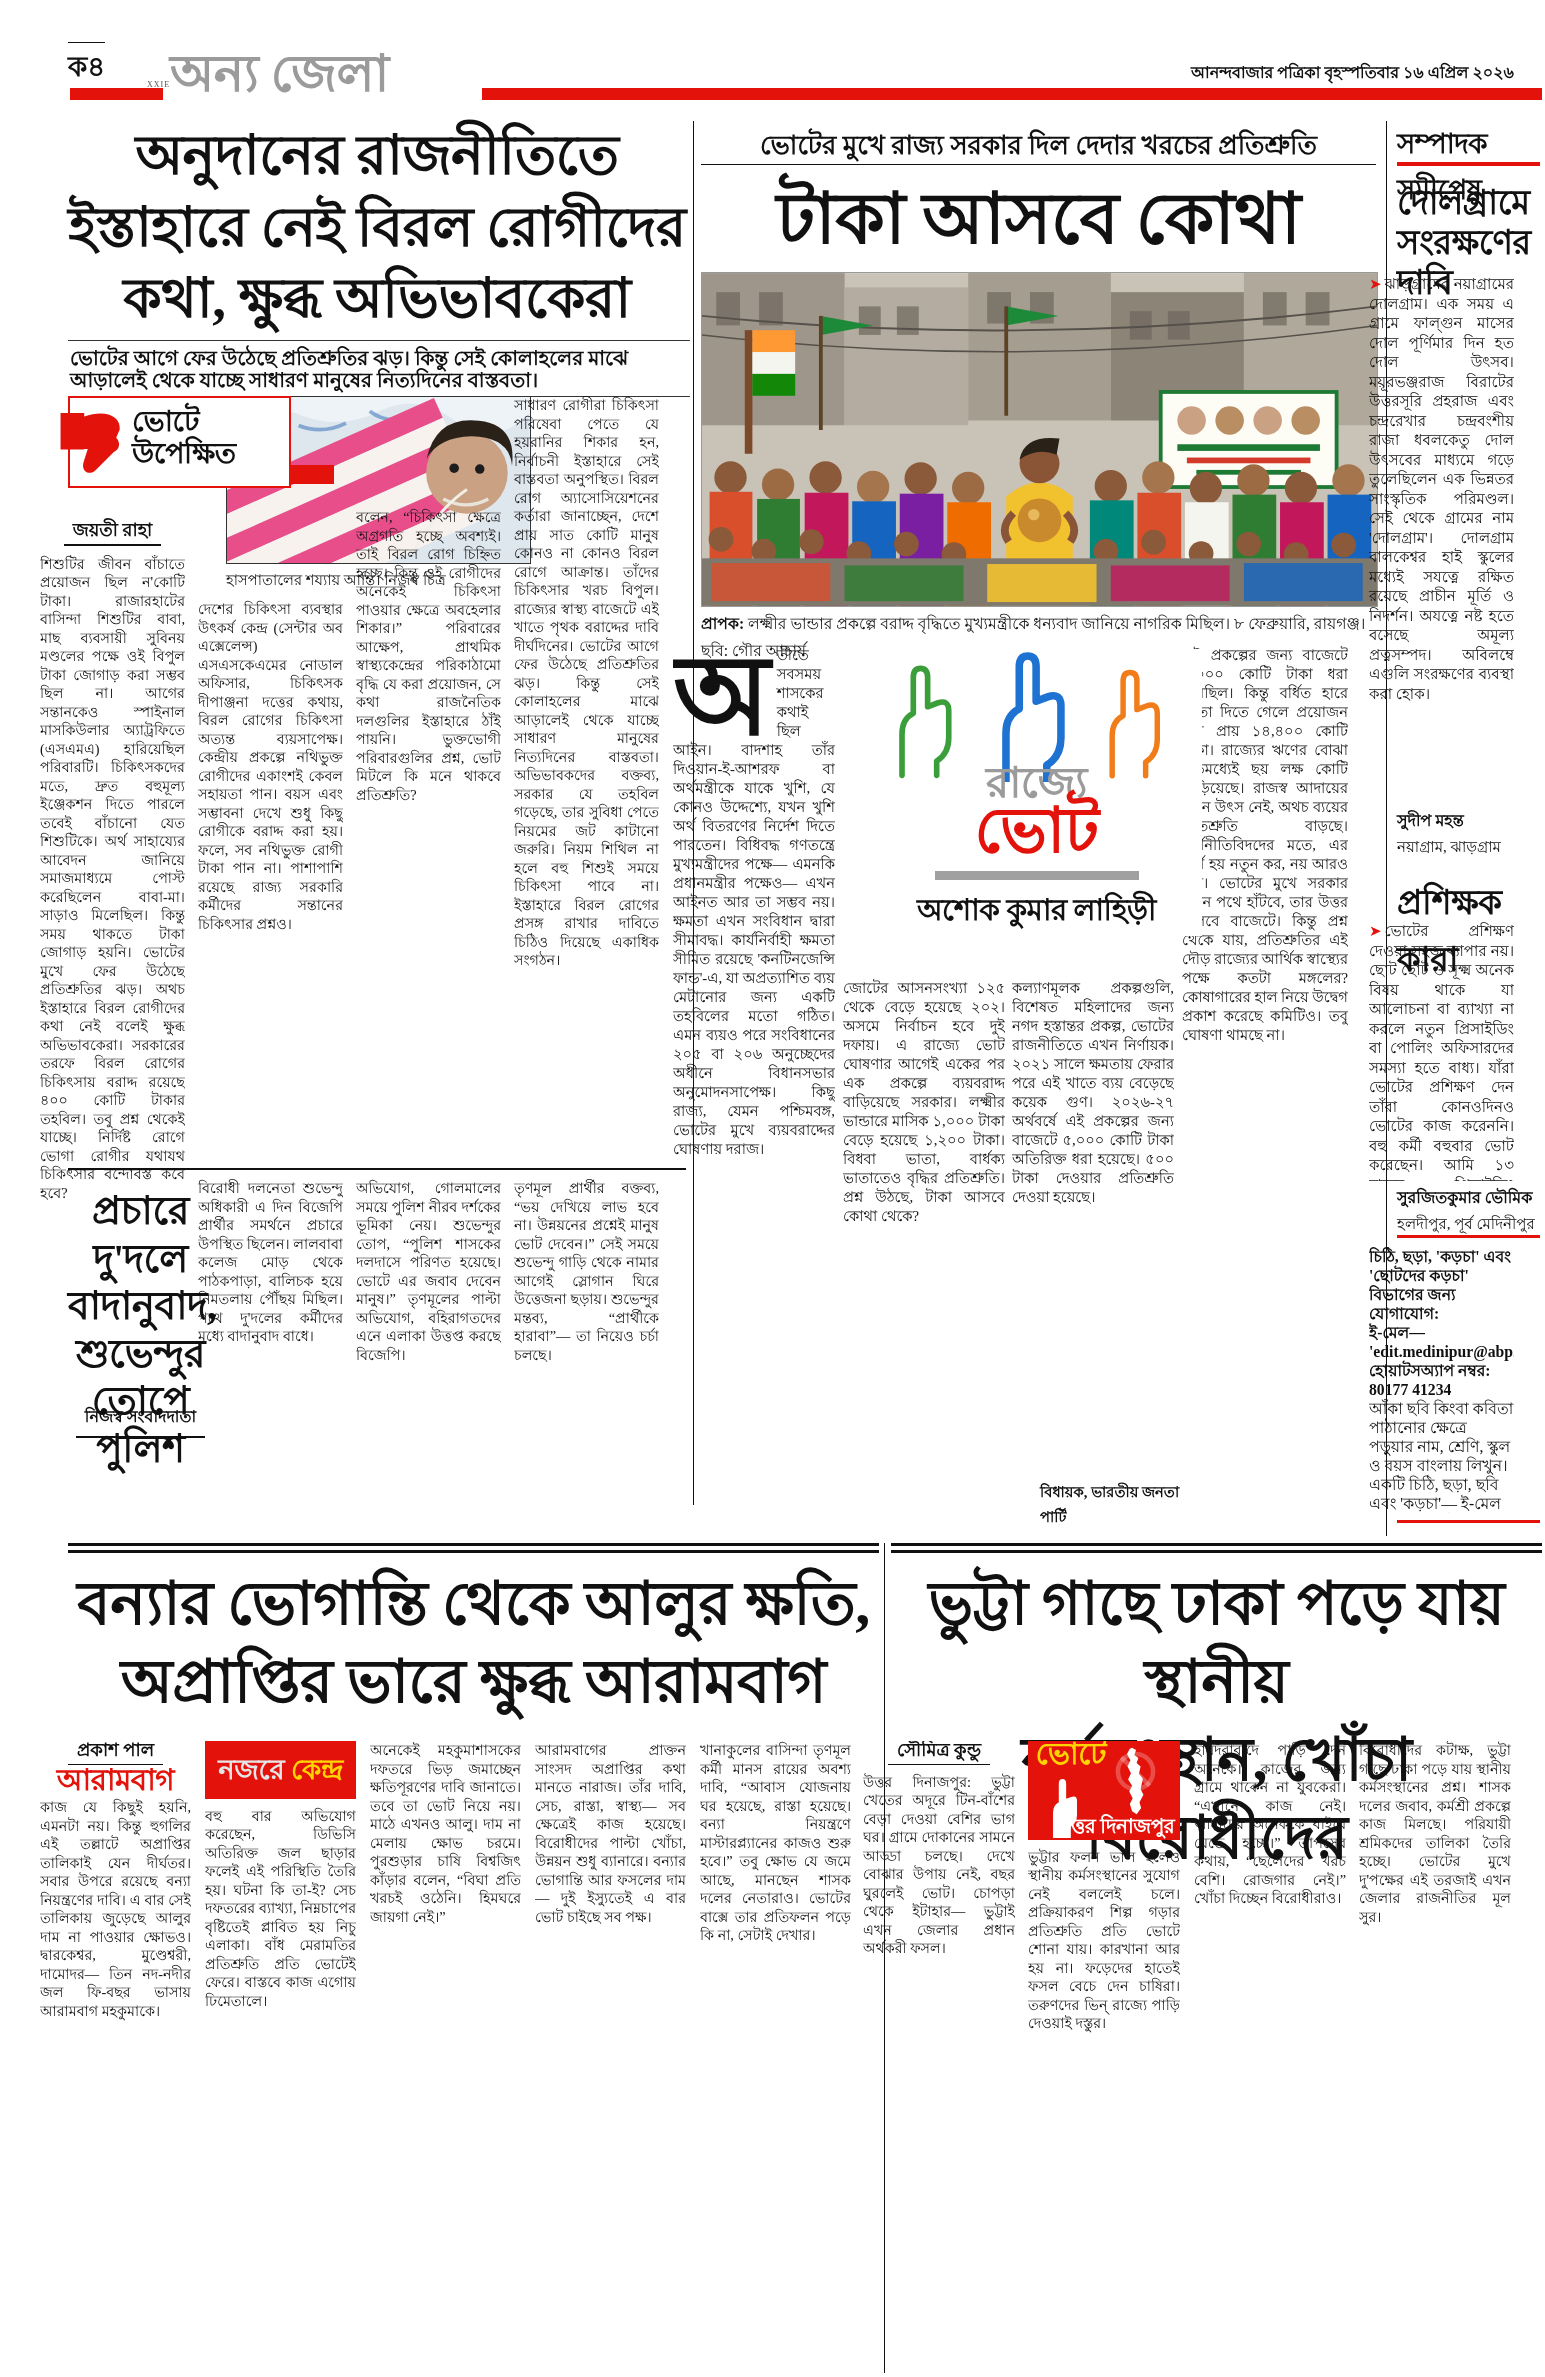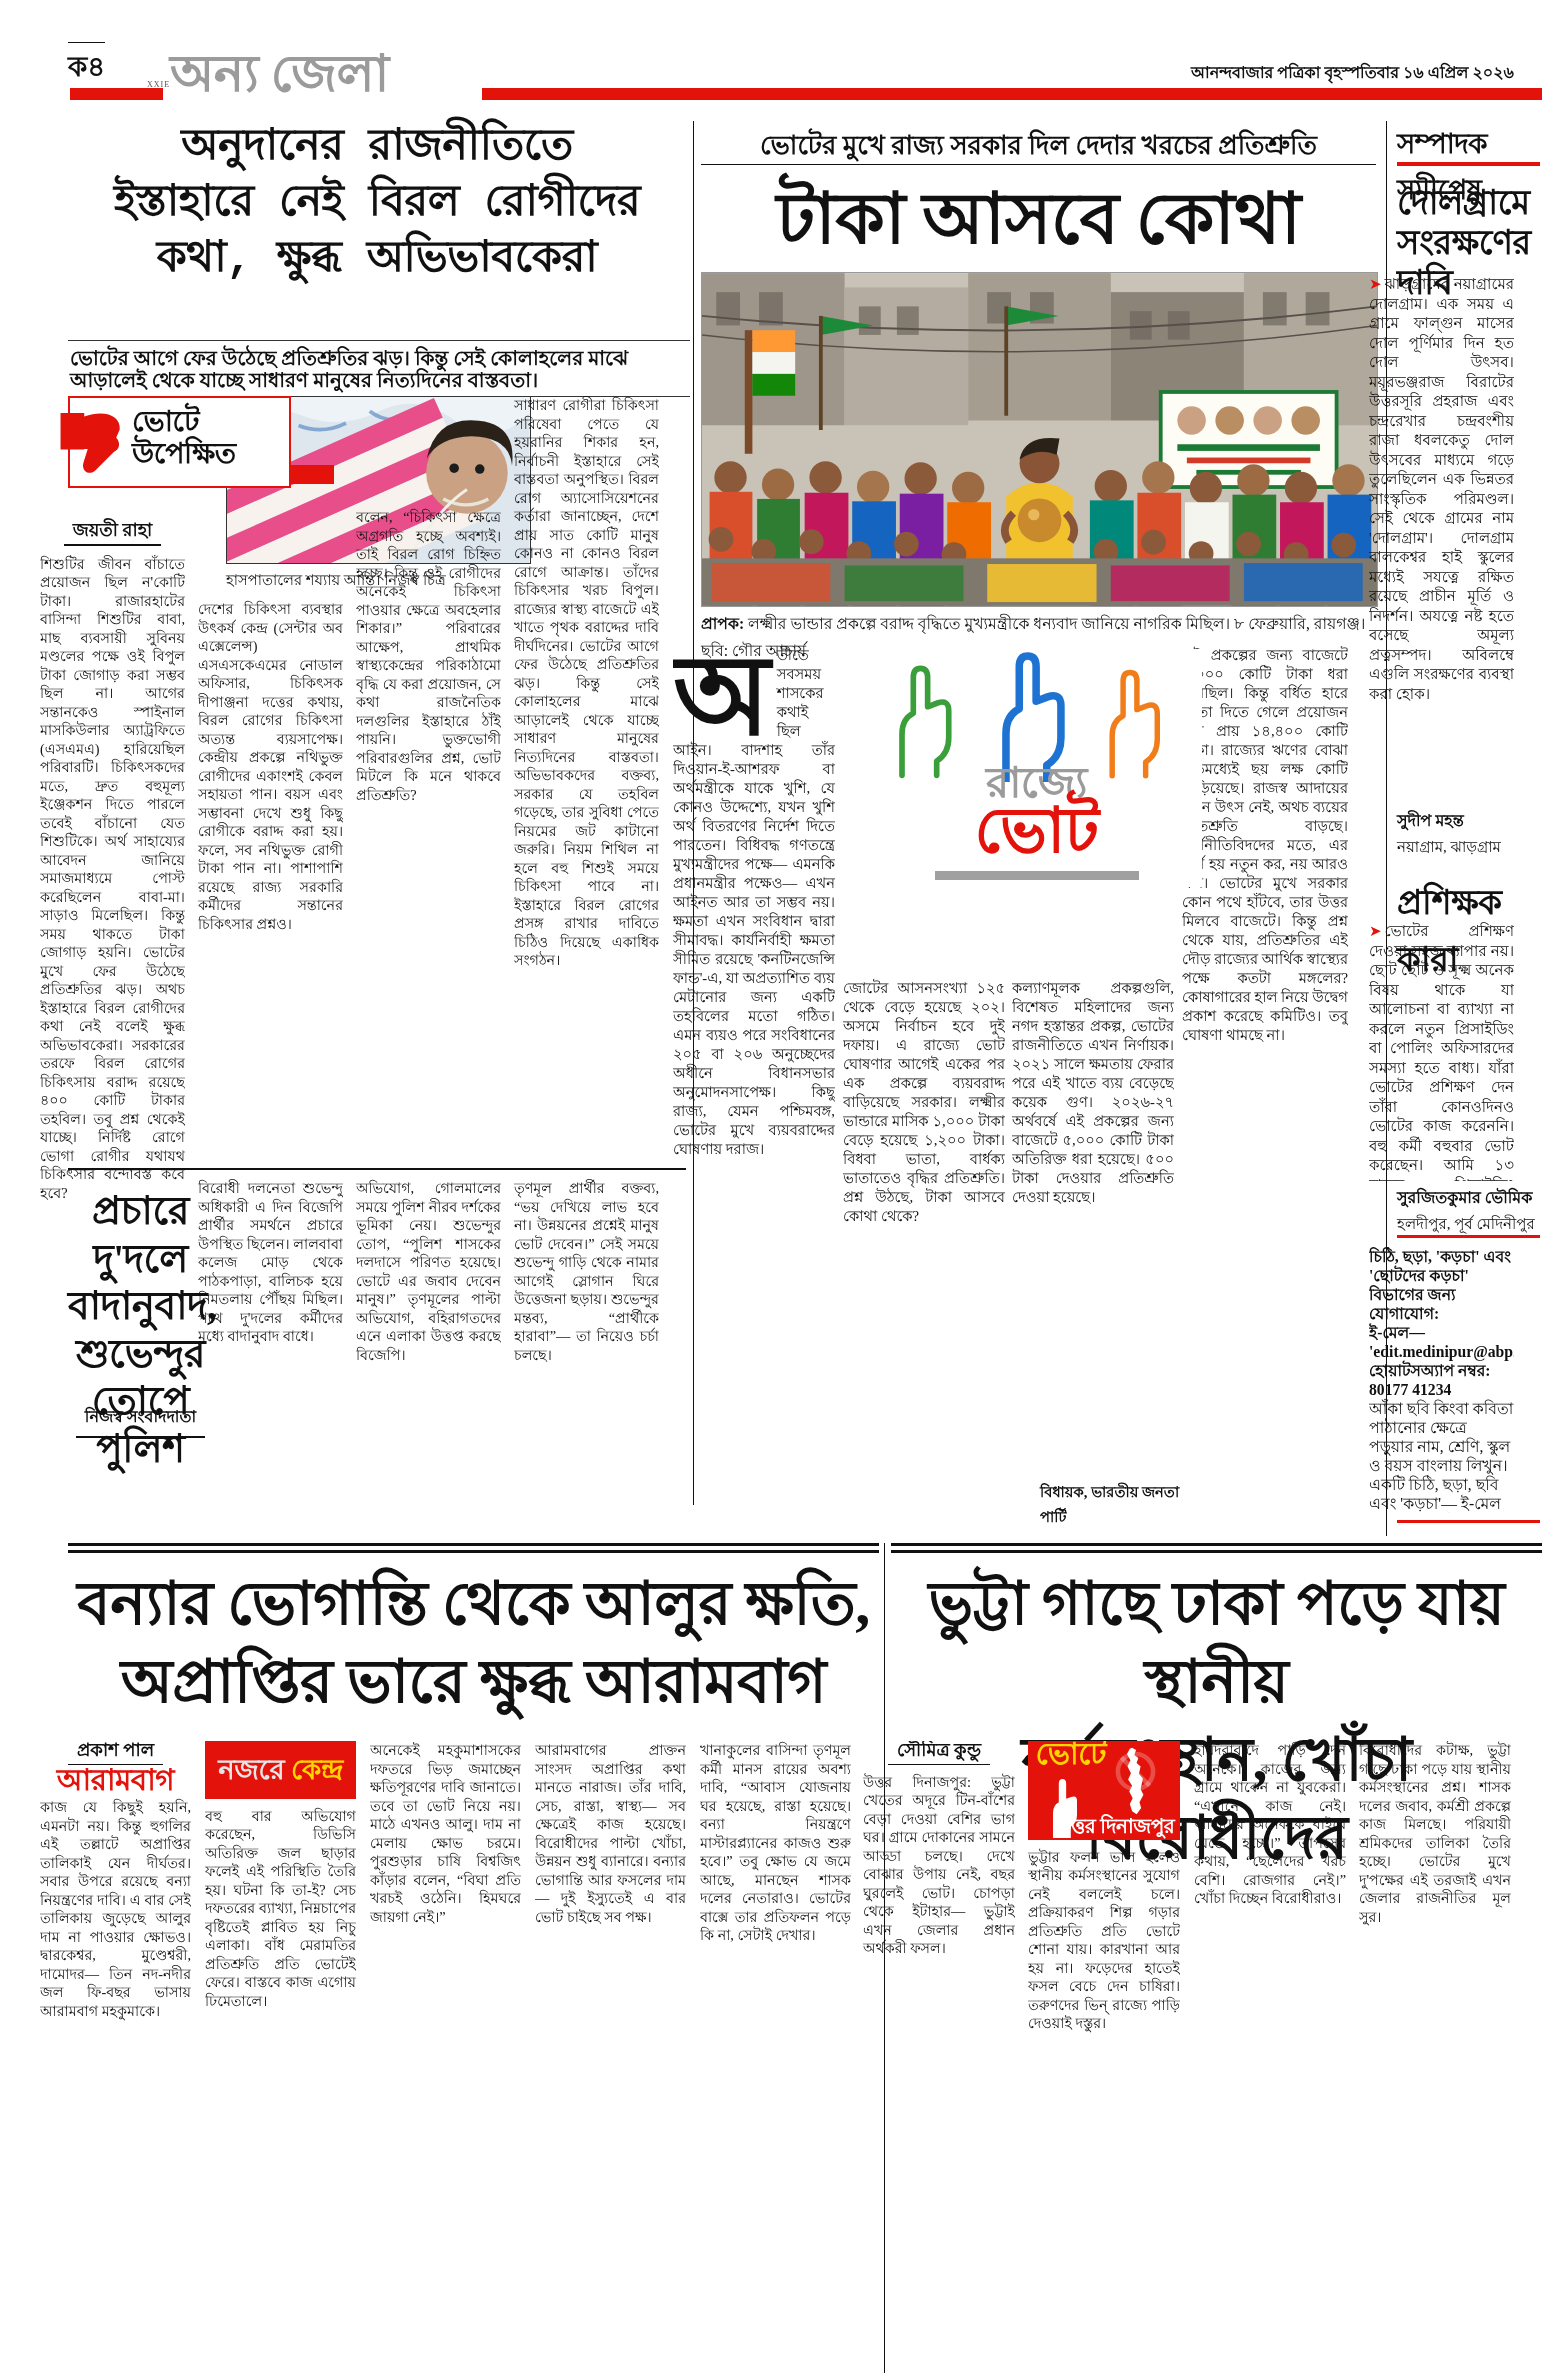--- a/index.html
+++ b/index.html
@@ -30,21 +30,21 @@
   <div class="abs" style="left:119px;top:80px;font-size:8px;color:#555;letter-spacing:1px;">XXIE</div>
   <div class="abs" style="left:42px;top:88px;width:93px;height:12.4px;background:#e3120b;"></div>
   <div class="abs" style="left:454px;top:88px;width:1060px;height:12.4px;background:#e3120b;"></div>
   <div class="abs hl" style="left:142px;top:49px;font-size:51px;color:#9b9b9b;line-height:1;">অন্য জেলা</div>
   <div class="abs bold" style="right:31px;top:60px;font-size:16px;">আনন্দবাজার পত্রিকা বৃহস্পতিবার ১৬ এপ্রিল ২০২৬</div>
 
   <div class="abs rule" style="left:665px;top:121px;width:1px;height:1384px;"></div>
   <div class="abs rule" style="left:1358px;top:121px;width:1px;height:1415px;"></div>
   <div class="abs rule" style="left:856px;top:1543px;width:1px;height:830px;"></div>
 
-  <div class="abs hl ctr" style="left:40px;top:120px;width:618px;font-size:43px;line-height:1.3;font-family:Liberation Mono, monospace;">
+  <div class="abs hl ctr" style="left:40px;top:120px;width:618px;font-size:55px;line-height:1.3;">
     <div>অনুদানের রাজনীতিতে</div>
     <div>ইস্তাহারে নেই বিরল রোগীদের</div>
     <div>কথা, ক্ষুব্ধ অভিভাবকেরা</div>
   </div>
   <div class="abs bold" style="left:40px;top:340px;width:618px;font-size:20px;line-height:1.1;border-top:1.4px solid #333;border-bottom:1.4px solid #333;padding:5.7px 1.9px;">ভোটের আগে ফের উঠেছে প্রতিশ্রুতির ঝড়। কিন্তু সেই কোলাহলের মাঝে আড়ালেই থেকে যাচ্ছে সাধারণ মানুষের নিত্যদিনের বাস্তবতা।</div>
 
   <div class="abs" style="left:40px;top:396px;width:219px;height:88px;border:2.4px solid #e3120b;background:#fff;z-index:2;">
     <svg style="position:absolute;left:-13.3px;top:8.6px;" width="71" height="71" viewBox="0 0 120 120">
       <path d="M6,10 h40 v62 h-40 z M46,16 c34,-12 62,-2 60,22 l-6,14 c8,8 6,20 -4,24 l-30,30 c-12,12 -26,2 -21,-13 l7,-22 h-6 z" fill="#e3120b"></path>
     </svg>
@@ -229,20 +229,21 @@
           <path d="M30,300 L30,190 Q30,150 60,135 L60,40 Q60,16 79,16 Q98,16 98,40 L98,118 L124,108 Q154,98 154,128 L154,200 Q154,242 122,262 L122,300"></path>
         </g>
         <g stroke="#f07d1a" stroke-width="15" transform="translate(495,40) scale(0.82)">
           <path d="M30,300 L30,190 Q30,150 60,135 L60,40 Q60,16 79,16 Q98,16 98,40 L98,118 L124,108 Q154,98 154,128 L154,200 Q154,242 122,262 L122,300"></path>
         </g>
       </g>
     </svg>
     <div class="hl" style="font-size:42px;color:#9b9b9b;line-height:0.9;margin-top:-19px;">রাজ্যে</div>
     <div class="hl" style="font-size:63px;color:#e3120b;line-height:1.0;margin-top:-2.9px;">ভোট</div>
     <div style="width:204px;height:9.5px;background:#a0a0a0;margin:7.6px auto 6.7px;"></div>
+    <div class="hl" style="font-size:29.5px;">অশোক কুমার লাহিড়ী</div>
   </div>
 
   <div class="col just" style="left:673px;top:646px;width:162px;height:859px;font-size:14.7px;line-height:19px;">
     <span style="float:left;font-size:112px;line-height:0.78;font-weight:bold;padding:6.7px 6.7px 0 0;">অ</span>
     <span>তীতে সবসময় শাসকের কথাই ছিল আইন। বাদশাহ তাঁর দিওয়ান-ই-আশরফ বা অর্থমন্ত্রীকে যাকে খুশি, যে কোনও উদ্দেশ্যে, যখন খুশি অর্থ বিতরণের নির্দেশ দিতে পারতেন। বিধিবদ্ধ গণতন্ত্রে মুখ্যমন্ত্রীদের পক্ষে— এমনকি প্রধানমন্ত্রীর পক্ষেও— এখন আইনত আর তা সম্ভব নয়। ক্ষমতা এখন সংবিধান দ্বারা সীমাবদ্ধ। কার্যনির্বাহী ক্ষমতা সীমিত রয়েছে 'কনটিনজেন্সি ফান্ড'-এ, যা অপ্রত্যাশিত ব্যয় মেটানোর জন্য একটি তহবিলের মতো গঠিত। এমন ব্যয়ও পরে সংবিধানের ২০৫ বা ২০৬ অনুচ্ছেদের অধীনে বিধানসভার অনুমোদনসাপেক্ষ। কিছু রাজ্য, যেমন পশ্চিমবঙ্গ, ভোটের মুখে ব্যয়বরাদ্দের ঘোষণায় দরাজ।</span>
   </div>
   <div class="col just" style="left:843px;top:646px;width:162px;height:859px;font-size:14.7px;line-height:19px;padding-top:333px;box-sizing:border-box;">
     <span>জোটের আসনসংখ্যা ১২৫ থেকে বেড়ে হয়েছে ২০২। অসমে নির্বাচন হবে দুই দফায়। এ রাজ্যে ভোট ঘোষণার আগেই একের পর এক প্রকল্পে ব্যয়বরাদ্দ বাড়িয়েছে সরকার। লক্ষ্মীর ভান্ডারে মাসিক ১,০০০ টাকা বেড়ে হয়েছে ১,২০০ টাকা। বিধবা ভাতা, বার্ধক্য ভাতাতেও বৃদ্ধির প্রতিশ্রুতি। প্রশ্ন উঠছে, টাকা আসবে কোথা থেকে?</span>
   </div>
   <div class="col just" style="left:1012px;top:646px;width:162px;height:827px;font-size:14.7px;line-height:19px;padding-top:333px;box-sizing:border-box;">

